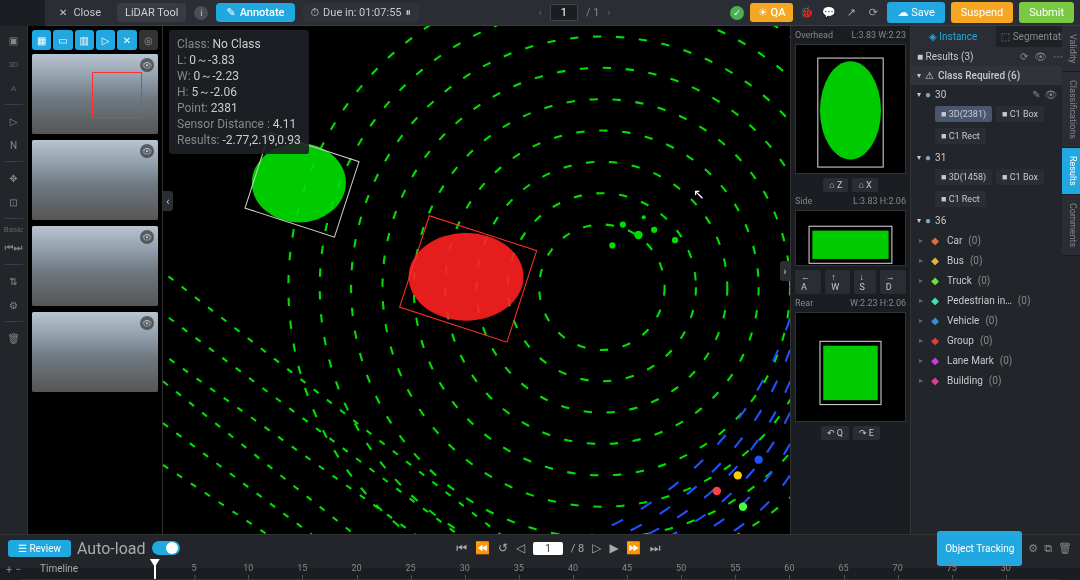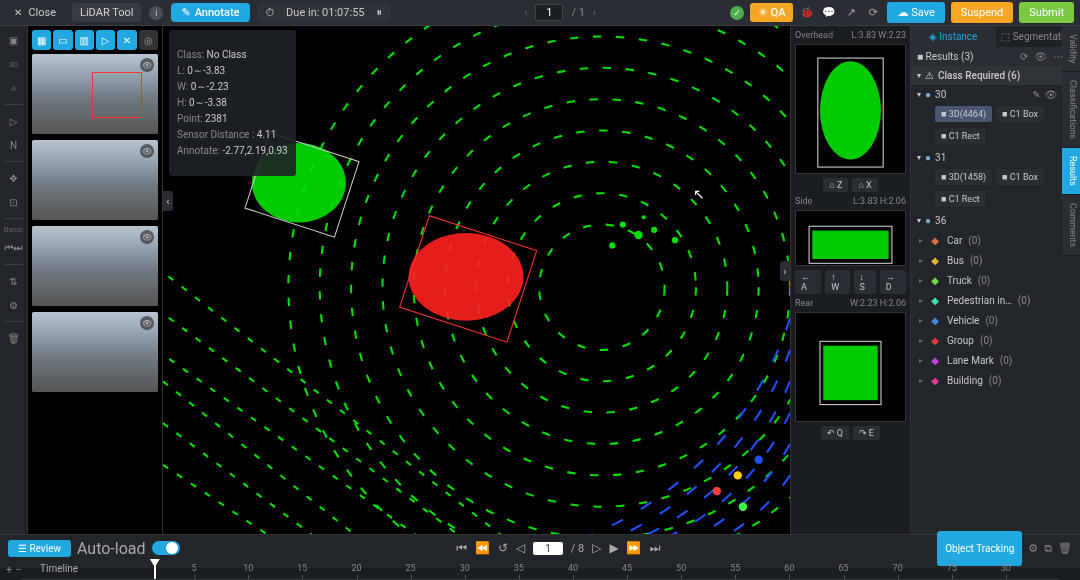--- a/index.html
+++ b/index.html
@@ -1,26 +1,26 @@
 <!DOCTYPE html>
 <html><head>
 <meta charset="utf-8">
 <style>
 * { margin:0; padding:0; box-sizing:border-box; font-family: -apple-system, "Segoe UI", Roboto, sans-serif; }
 body { background:#1a1d21; color:#c7c9cc; font-size:11px; width:1080px; height:580px; overflow:hidden; position:relative; }
-.topbar { height:26px; background:#2a2d33; display:flex; align-items:center; padding:0 6px; gap:6px; border-bottom:1px solid #3a3d43;}
+.topbar { height:26px; background:#2a2d33; display:flex; align-items:center; padding:0 6px; gap:6px; border-bottom:1px solid #3a3d43;margin-left:45px;}
 .topbar-left { display:flex; align-items:center; gap:8px;}
 .btn { display:inline-flex; align-items:center; gap:4px; padding:3px 8px; border-radius:3px; cursor:pointer; font-size:11px; }
 .btn-close { color:#c7c9cc; }
 .btn-close::before { content:"✕"; font-size:10px; margin-right:2px;}
 .chip { background:#383b41; color:#d0d2d5; padding:3px 8px; border-radius:3px;}
 .info-i { width:14px; height:14px; border-radius:50%; background:#4a4d53; display:flex; align-items:center; justify-content:center; font-size:9px;}
 .btn-annotate { background:#21a8e0; color:#fff; padding:3px 10px; border-radius:4px; font-weight:500;}
 .btn-annotate::before { content:"✎"; margin-right:4px;}
-.timer-chip { background:#2f3238; color:#c7c9cc; padding:3px 8px; border-radius:4px; display:flex; align-items:center; gap:12px;}
+.timer-chip { background:#2f3238; color:#c7c9cc; padding:3px 8px; border-radius:4px; display:flex; align-items:center; gap:4px;}
 .timer-chip::before { content:"⏱"; font-size:11px;}
 .pager { margin-left:auto; margin-right:auto; display:flex; align-items:center; gap:8px; color:#888;}
 .pager .arrow { color:#666;}
 .pager-box { background:#1a1d21; border:1px solid #444; padding:1px 10px; color:#fff; border-radius:2px;}
 .topbar-right { display:flex; align-items:center; gap:6px;}
 .status-ok { width:14px; height:14px; border-radius:50%; background:#4caf50; display:flex; align-items:center; justify-content:center; color:#fff; font-size:9px;}
 .btn-qa { background:#f5a623; color:#fff; padding:3px 8px; border-radius:3px; font-weight:500;}
 .top-ico { width:16px; height:16px; color:#aaa; display:flex; align-items:center; justify-content:center; cursor:pointer;}
 .btn-save { background:#21a8e0; color:#fff; padding:4px 10px; border-radius:3px;}
 .btn-save::before{content:"☁ ";}
@@ -36,21 +36,21 @@
 .thumbs { width:135px; background:black; border-right:1px solid #333; padding:4px; position:relative;}
 .toprow-icons { display:flex; gap:2px; margin-bottom:4px;}
 .tri { width:20px; height:20px; background:#21a8e0; border-radius:3px; display:flex; align-items:center; justify-content:center; color:#fff; font-size:10px;}
 .tri.dim { background:#333; color:#999;}
 .thumb { height:80px; background:linear-gradient(#6a7a88 0%, #4a5a66 40%, #666 60%, #555 100%); border-radius:2px; margin-bottom:6px; position:relative;}
 .thumb .eye { position:absolute; top:4px; right:4px; width:14px; height:14px; background:rgba(0,0,0,.5); border-radius:50%; display:flex; align-items:center; justify-content:center; font-size:8px; color:#ccc;}
 .thumb.t1::after { content:""; position:absolute; left:60px; top:18px; width:48px; height:44px; border:1px solid #ff3030; }
 .thumb .sky { position:absolute; inset:0; background:linear-gradient(#b8c5d0 0%, #8a98a5 35%, #707a82 55%, #555 100%); border-radius:2px;}
 
 .canvas { flex:1; background:#000; position:relative; overflow:hidden;}
-.info-panel { position:absolute; top:4px; left:6px; background:rgba(30,33,38,.9); padding:17px 8px; border-radius:3px; color:#ccc; font-size:10px; line-height:16px; z-index:3;}
+.info-panel { position:absolute; top:4px; left:6px; background:rgba(30,33,38,.9); padding:6px 8px; border-radius:3px; color:#ccc; font-size:12px; line-height:16px; z-index:3;}
 .info-panel .row span:first-child{color:#888;}
 .hr { position:absolute; top:116px; left:12px; font-size:10px; z-index:3;}
 .hr .bar { width:90px; height:6px; background:linear-gradient(90deg,#f00,#0f0,#00f); border-radius:3px; margin:2px 0;}
 .cursor { position:absolute; z-index:5; font-size:14px; color:#fff; }
 
 .canvas svg.rings { position:absolute; inset:0; }
 
 .sideviews { width:120px; background:#1a1d21; padding:4px; border-left:1px solid #333; display:flex; flex-direction:column; gap:4px;}
 .sv-head { display:flex; justify-content:space-between; font-size:9px; color:#888;}
 .sv-box { height:130px; background:#000; border:1px solid #333; position:relative; overflow:hidden;}
@@ -238,24 +238,24 @@
       <circle cx="550" cy="430" r="4" fill="#ffcc00"></circle>
         <circle cx="570" cy="415" r="4" fill="#2050ff"></circle>
       <circle cx="530" cy="445" r="4" fill="#ff4040"></circle>
         <circle cx="555" cy="460" r="4" fill="#40ff40"></circle>
     </svg>
 
     <div class="info-panel">
       <div class="row"><span>Class:</span> <span>No Class</span></div>
       <div class="row"><span>L:</span> <span>0～-3.83</span></div>
       <div class="row"><span>W:</span> <span>0～-2.23</span></div>
-      <div class="row"><span>H:</span> <span>0～-3.38</span></div>
+      <div class="row"><span>H:</span> <span>5～-2.06</span></div>
       <div class="row"><span>Point:</span> <span>2381</span></div>
       <div class="row"><span>Sensor Distance :</span> <span>4.11</span></div>
-      <div class="row"><span>Annotate:</span> <span>-2.77,2.19,0.93</span></div>
+      <div class="row"><span>Results:</span> <span>-2.77,2.19,0.93</span></div>
     </div>
     <div class="cursor" style="left:530px; top:160px">↖</div>
     <div style="position:absolute;left:0;top:165px;width:10px;height:20px;background:#2a2d33;border-radius:0 3px 3px 0;display:flex;align-items:center;justify-content:center">‹</div>
     <div style="position:absolute;right:0;top:235px;width:10px;height:20px;background:#2a2d33;border-radius:3px 0 0 3px;display:flex;align-items:center;justify-content:center">›</div>
   </div>
 
   <div class="sideviews">
     <div class="sv-head">
         <span>Overhead</span>
         <span>L:3.83 W:2.23</span>
@@ -330,21 +330,21 @@
         <span class="tri-ico">▾</span>
         <span style="color:#7ac">●</span>
         <span>30</span>
         <span style="margin-left:auto;display:flex;gap:4px;color:#888">
           <span>✎</span>
           <span>👁</span>
           <span>🗑</span>
         </span>
       </div>
     <div class="tag-group">
-        <span class="tag-chip" style="background:#4a5570">■ 3D(4464)</span>
+        <span class="tag-chip" style="background:#4a5570">■ 3D(2381)</span>
         <span class="tag-chip s">■ C1 Box</span>
       </div>
     <div class="tag-group">
         <span class="tag-chip s">■ C1 Rect</span>
       </div>
 
     <div class="rp-row">
         <span class="tri-ico">▾</span>
         <span style="color:#7ac">●</span>
         <span>31</span>

